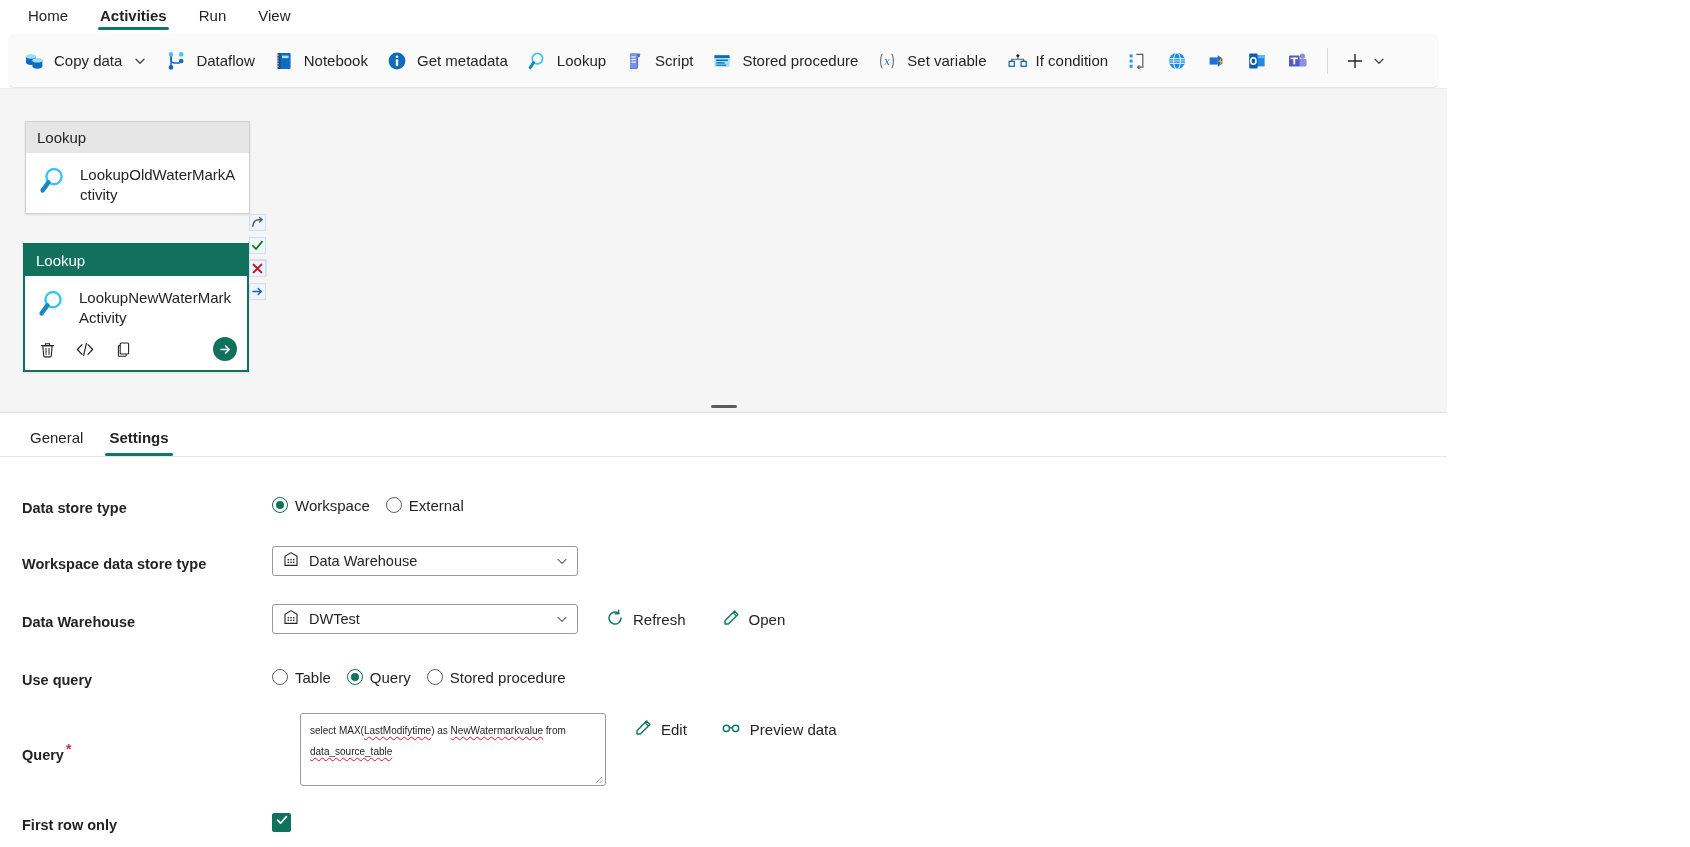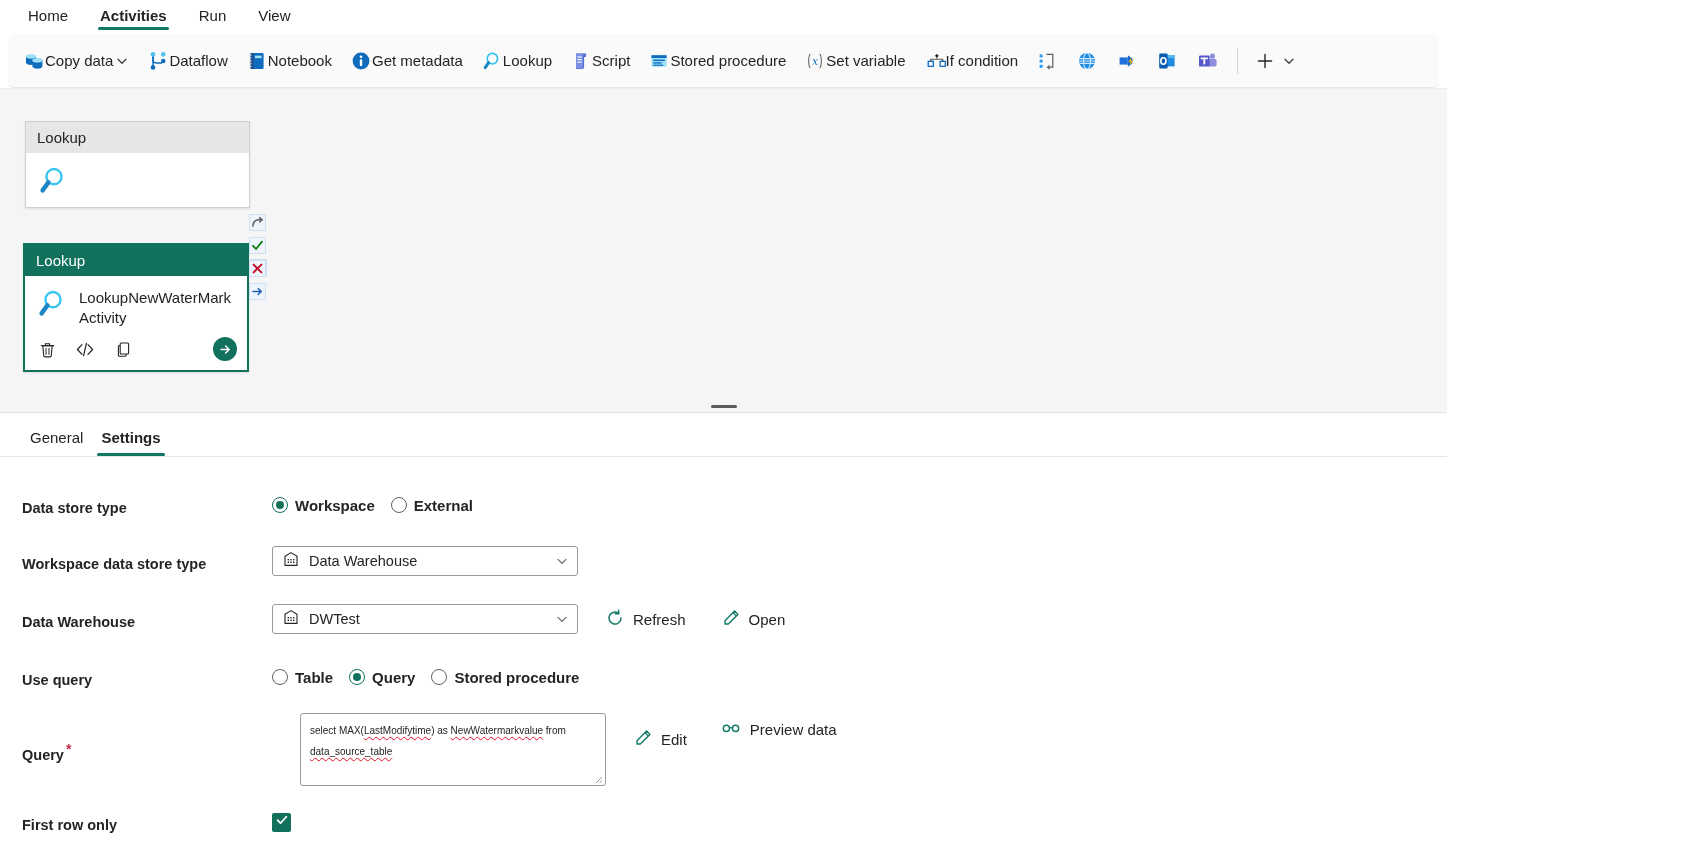--- a/index.html
+++ b/index.html
@@ -46,20 +46,21 @@
     background: #fafafa;
     border-radius: 6px;
     display: flex;
     align-items: center;
     padding: 0 6px;
     border-bottom: 1px solid #e6e6e6;
   }
   .tb-item {
     display: flex;
     align-items: center;
+    gap: 9px;
     height: 38px;
     padding: 0 9px;
     border-radius: 4px;
     cursor: pointer;
     white-space: nowrap;
   }
   .tb-label { font-size: 15px; color:#242424; }
   .tb-ico { width: 22px; height: 22px; flex: 0 0 22px; display:flex; align-items:center; justify-content:center; }
   .tb-ico svg { display:block; }
   .tb-caret { width: 14px; height: 14px; margin-left:2px; }
@@ -128,21 +129,21 @@
     display:flex; align-items:center; justify-content:center;
     border-bottom:1px solid #e1e1e1;
     cursor: ns-resize;
   }
   .splitter .grip { width:26px; height:3px; background:#5c5c5c; border-radius:2px; }
 
   
   .prop-tabs {
     height: 44px;
     display:flex; align-items:flex-end;
-    padding-left: 22px; gap: 2px;
+    padding-left: 22px; gap: 10px;
     border-bottom: 1px solid #e6e6e6;
     background:#fff;
   }
   .prop-tab {
     position:relative; font-size:15px; color:#242424;
     padding: 6px 8px 10px 8px; cursor:pointer;
   }
   .prop-tab.active { font-weight:bold; }
   .prop-tab.active::after {
     content:""; position:absolute; left:4px; right:4px; bottom:0;
@@ -153,21 +154,21 @@
   .form { padding: 26px 0 0 0; background:#fff; }
   .row { display:flex; align-items:center; min-height: 44px; padding-left: 22px; }
   .row-label {
     width: 250px; flex:0 0 250px;
     font-size: 14.5px; font-weight: bold; color:#242424;
     padding-top: 5px;
   }
   .req { color:#c4314b; font-size: 14px; vertical-align: super; margin-left:2px; }
   .row-ctl { display:flex; align-items:center; gap: 0; flex: 1 1 auto; }
 
-  .radio-group { display:flex; align-items:center; gap: 16px; font-weight: bold; }
+  .radio-group { display:flex; align-items:center; gap: 16px; }
   .radio { display:flex; align-items:center; gap:7px; cursor:pointer; font-size:15px; color:#242424; }
   .radio .dot {
     width:16px; height:16px; border-radius:50%;
     border: 1.3px solid #616161; background:#fff;
     display:flex; align-items:center; justify-content:center;
     flex: 0 0 16px;
   }
   .radio.on .dot { border-color:#11715c; }
   .radio.on .dot::after {
     content:""; width:8px; height:8px; border-radius:50%; background:#11715c;
@@ -428,20 +429,21 @@
 
     <div class="act" style="left:25px; top:32px;">
       <div class="act-head grey">Lookup</div>
       <div class="act-body">
         <span class="act-ico">
           <svg width="32" height="32" viewBox="0 0 32 32">
             <circle cx="17" cy="12.6" r="7.6" fill="none" stroke="#37c5f0" stroke-width="2.4"></circle>
             <path d="M11.4 18.4L5.6 26.4" stroke="#1a86c4" stroke-width="4.4" stroke-linecap="round"></path>
           </svg>
         </span>
+        <span class="act-name">LookupOldWaterMarkActivity</span>
       </div>
     </div>
     <div class="status-col" style="left:250px; top:170px;">
       <div class="st-box">
         <svg width="13" height="13" viewBox="0 0 13 13">
             <path d="M2 6.8l3 3.2 6-7.4" stroke="#107c10" stroke-width="1.8" fill="none" stroke-linecap="round" stroke-linejoin="round"></path>
           </svg>
       </div>
     </div>
 
@@ -629,21 +631,21 @@
       <div class="row-label">
         <span>Query</span><span class="req">*</span>
       </div>
       <div class="row-ctl" style="align-items:flex-start;">
         <div class="qbox"><span>select MAX(</span><span class="sp">LastModifytime</span><span>) as </span><span class="sp">NewWatermarkvalue</span><span> from </span><span class="sp">data_source_table</span>
           <svg class="qhandle" viewBox="0 0 10 10">
               <path d="M9 3L3 9M9 6.5L6.5 9" stroke="#9a9a9a" stroke-width="1" fill="none"></path>
             </svg>
         </div>
 
-        <div class="linkbtn" style="margin-left:18px; margin-top:12px;">
+        <div class="linkbtn" style="margin-left:18px; margin-top:2px;">
           <span>
             <svg width="18" height="18" viewBox="0 0 18 18">
               <path d="M12.6 2.1l3.3 3.3L6.3 15H3v-3.3z" fill="none" stroke="#117865" stroke-width="1.4" stroke-linejoin="round"></path>
               <path d="M11 3.7l3.3 3.3" stroke="#117865" stroke-width="1.2"></path>
             </svg>
           </span>
           <span>Edit</span>
         </div>
 
         <div class="linkbtn" style="margin-left:14px; margin-top:2px;">

